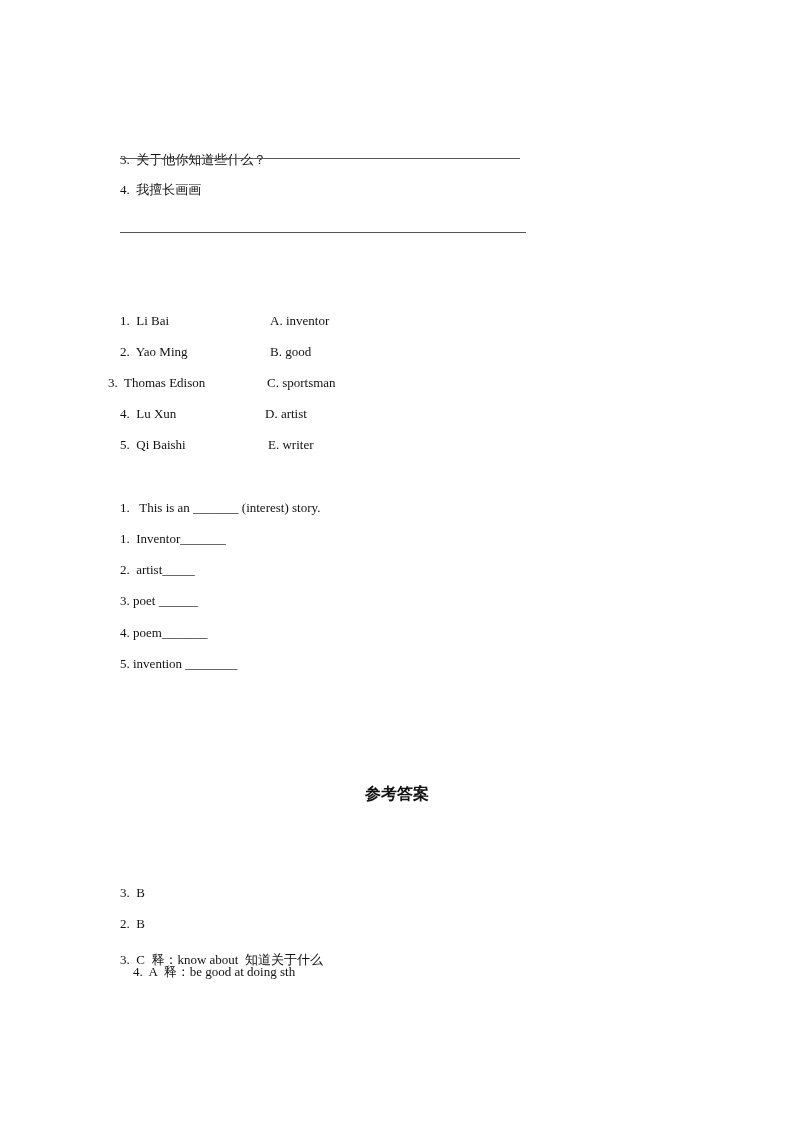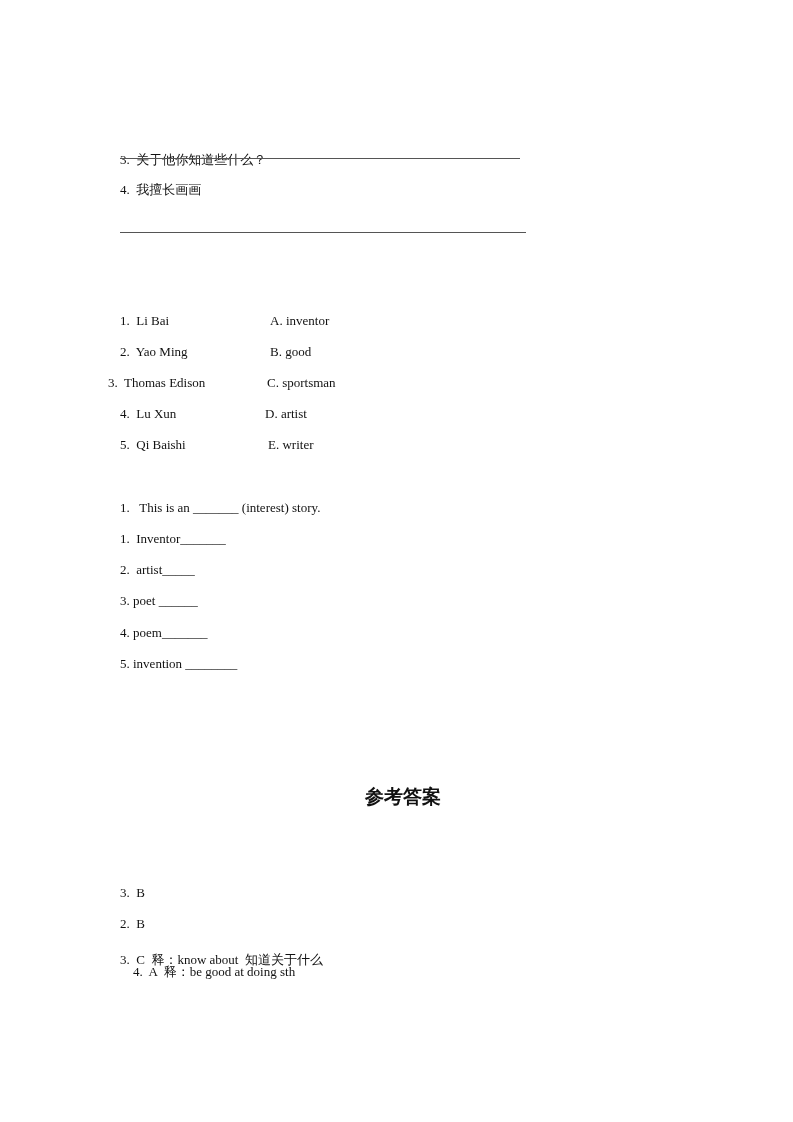--- a/index.html
+++ b/index.html
@@ -3,21 +3,21 @@
 <meta charset="utf-8">
 <style>
   html, body { margin: 0; padding: 0; background: #ffffff; }
   body {
     width: 793px; height: 1122px; position: relative; overflow: hidden;
     font-family: "Liberation Serif", "DejaVu Serif", serif;
     color: #111111; font-size: 13px;
   }
   .abs { position: absolute; white-space: pre; line-height: 16px; }
   .rule { position: absolute; height: 0; border-top: 1px solid #555; }
-  .title { position: absolute; font-family: Liberation Sans, sans-serif; font-weight: bold; font-size: 19px; }
+  .title { position: absolute; font-family: Liberation Sans, sans-serif; font-weight: bold; font-size: 16px; }
 </style>
 </head>
 <body>
 
 <div>
   <div class="abs" style="left:120px;top:109px;margin-top:43px;">3.  关于他你知道些什么？</div>
   <div class="rule" style="left:120px;top:158px;width:400px;"></div>
   <div class="abs" style="left:120px;top:182px;">4.  我擅长画画</div>
   <div class="rule" style="left:120px;top:232px;width:406px;"></div>
 </div>

